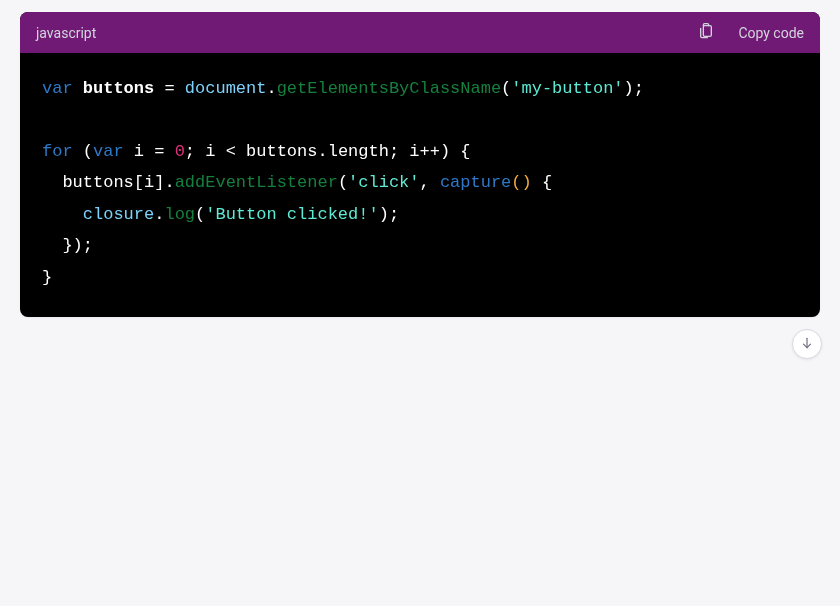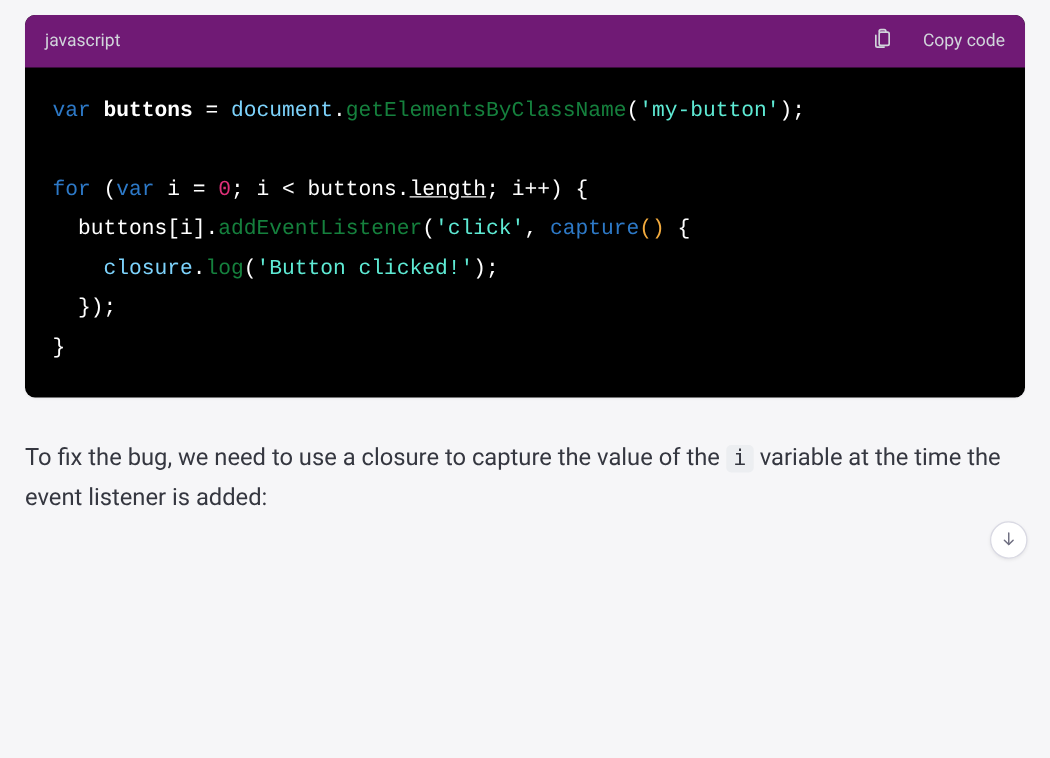--- a/index.html
+++ b/index.html
@@ -42,21 +42,21 @@
     color: #fff;
     white-space: pre;
     overflow-x: auto;
   }
   .tok-kw   { color: #2d79c7; }
   .tok-id   { color: #ffffff; font-weight: 600; }
   .tok-doc  { color: #7dd3fc; }
   .tok-meth { color: #15803d; }
   .tok-str  { color: #5eead4; }
   .tok-num  { color: #df3079; }
-  .tok-prop { color: #ffffff; text-decoration: underline; }
+  .tok-prop { color: #ffffff; }
   .tok-func { color: #2d79c7; }
   .tok-arg  { color: #f3ab3e; }
   .prose {
     margin-top: 32px;
     font-size: 19px;
     line-height: 1.65;
     color: #353740;
   }
   .prose p { margin-bottom: 24px; }
   .prose code.inline {
@@ -102,23 +102,20 @@
   <pre class="code-body"><span class="tok-kw">var</span> <span class="tok-id">buttons</span> <span>=</span> <span class="tok-doc">document</span><span>.</span><span class="tok-meth">getElementsByClassName</span><span>(</span><span class="tok-str">'my-button'</span><span>);</span>
 
 <span class="tok-kw">for</span> <span>(</span><span class="tok-kw">var</span> <span>i</span> <span>=</span> <span class="tok-num">0</span><span>;</span> <span>i</span> <span>&lt;</span> <span>buttons</span><span>.</span><span class="tok-prop">length</span><span>;</span> <span>i++</span><span>) {</span>
 <span>  </span><span>buttons</span><span>[</span><span>i</span><span>].</span><span class="tok-meth">addEventListener</span><span>(</span><span class="tok-str">'click'</span><span>, </span><span class="tok-func">capture</span><span class="tok-arg">()</span><span> {</span>
 <span>    </span><span class="tok-doc">closure</span><span>.</span><span class="tok-meth">log</span><span>(</span><span class="tok-str">'Button clicked!'</span><span>);</span>
 <span>  </span><span>});</span>
 <span>}</span></pre>
 </div>
 
 <div class="prose">
-  <p>
-    <span>To fix the bug, we need to use a closure to capture the value of the </span><code class="inline">i</code><span> variable at the time the event listener is added:</span>
-  </p>
 </div>
 
 <div class="scroll-down-btn">
   <span>
     <svg viewBox="0 0 24 24" fill="none" stroke="currentColor" stroke-width="2" stroke-linecap="round" stroke-linejoin="round">
       <line x1="12" y1="4" x2="12" y2="20"></line>
       <polyline points="6 14 12 20 18 14"></polyline>
     </svg>
   </span>
 </div>

